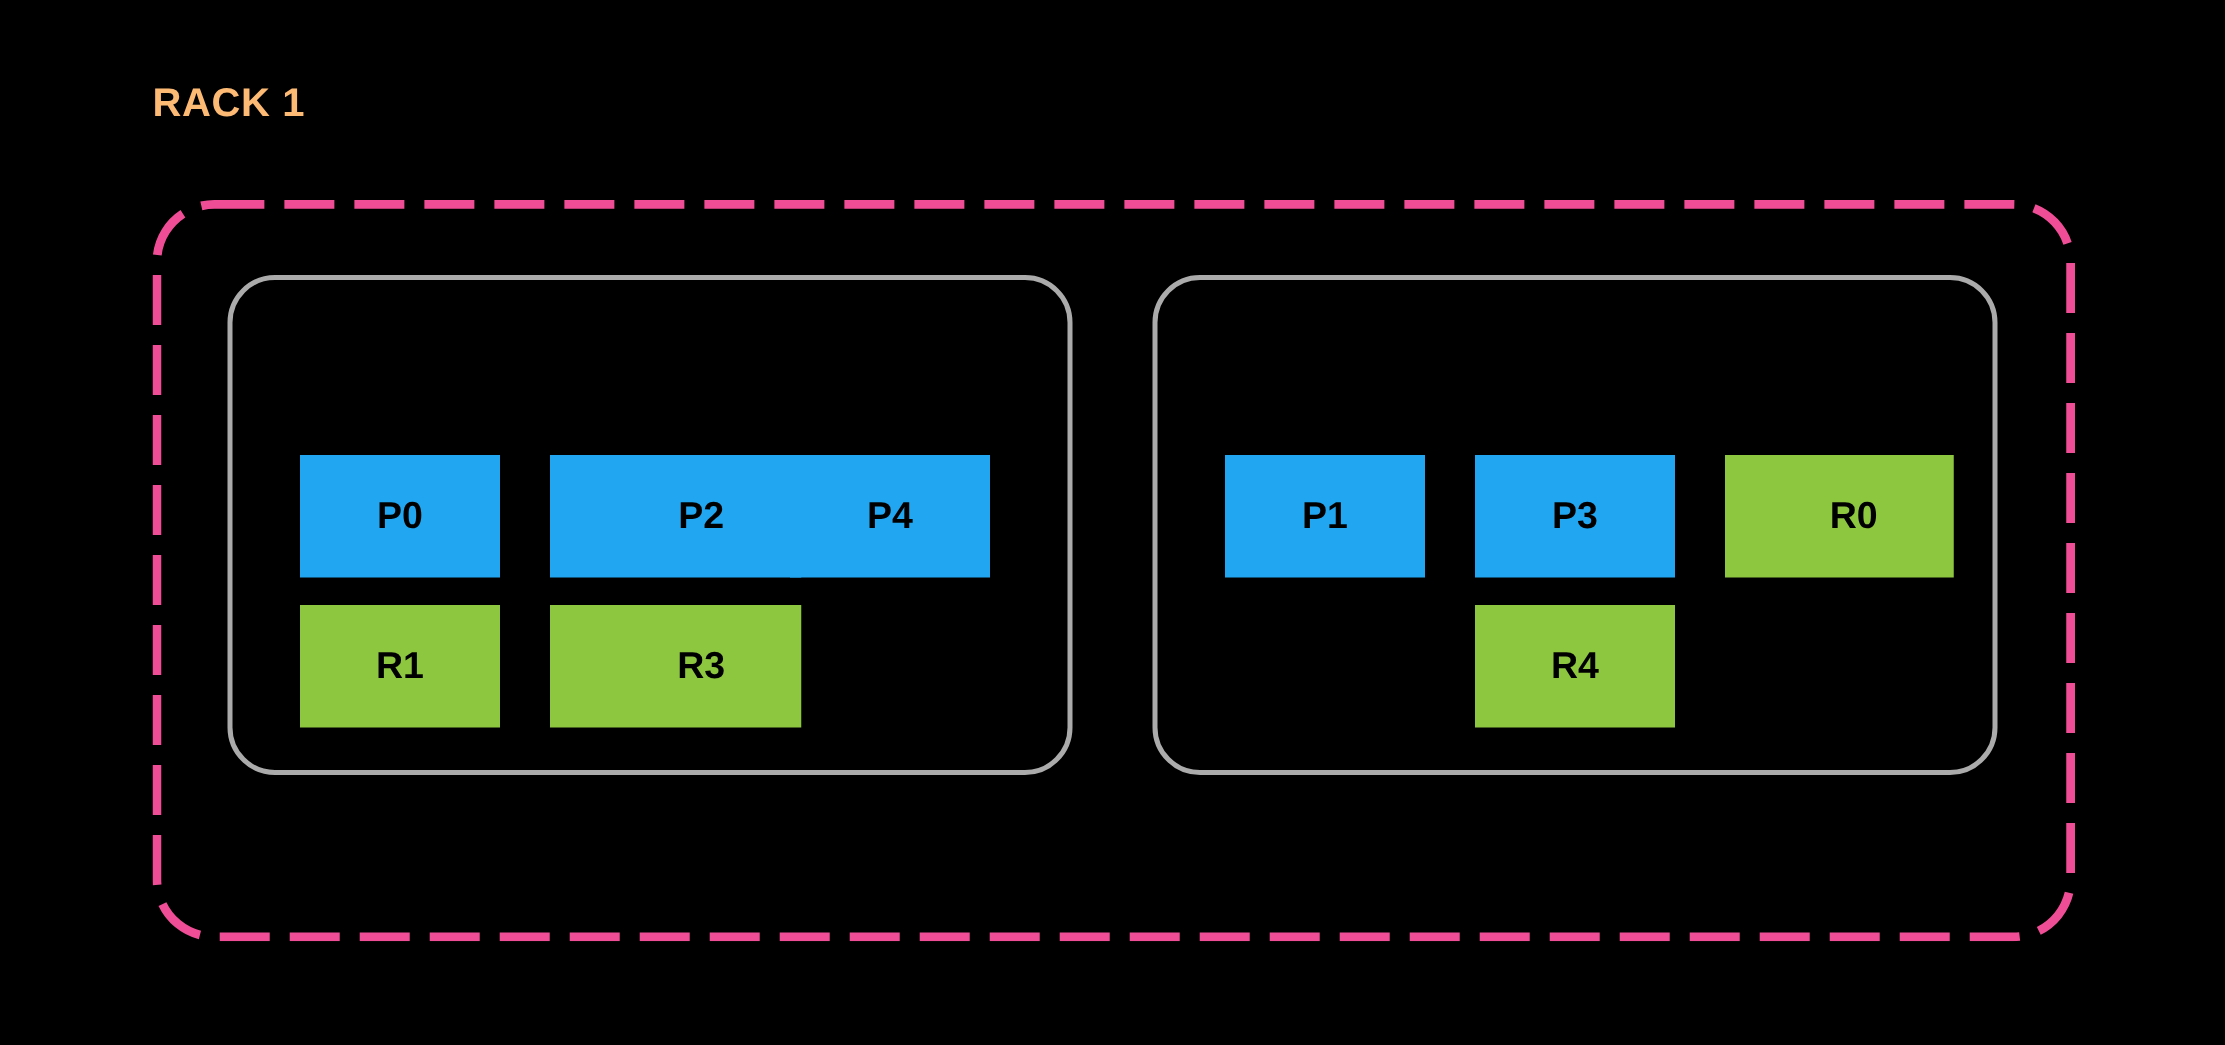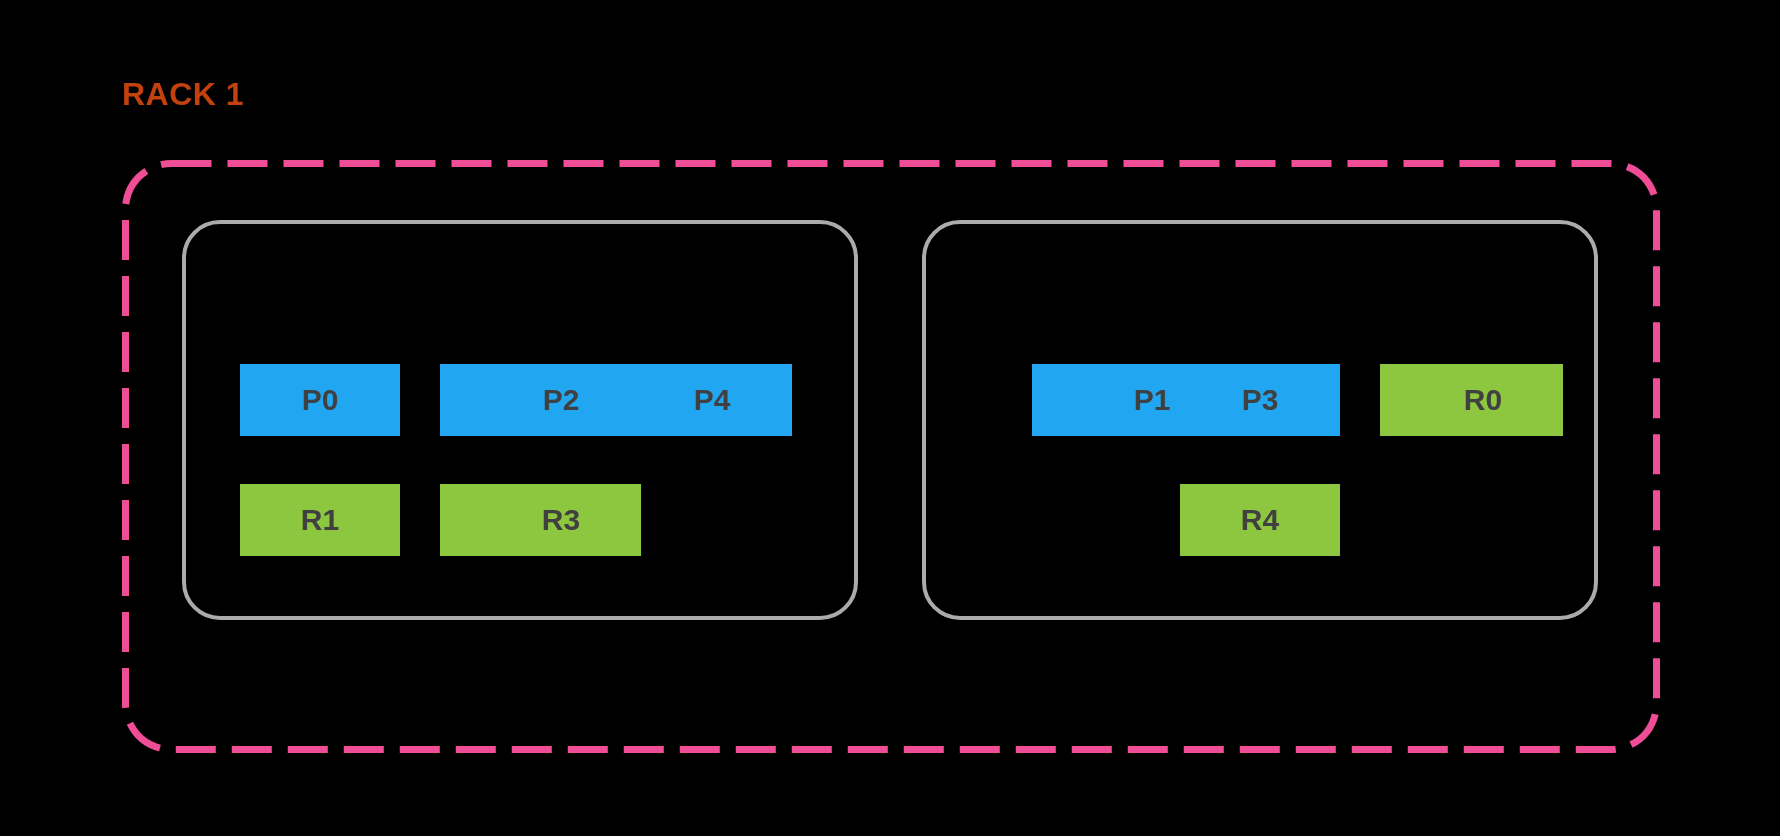--- a/index.html
+++ b/index.html
@@ -14,25 +14,25 @@
   .stage {
     position: absolute;
     left: 0; top: 0;
     width: 1780px;
     height: 836px;
     background: #000000;
   }
   .rack-label {
     position: absolute;
     left: 122px;
-    top: 76px;
+    top: 64px;
     font-size: 32px;
     font-weight: 700;
     letter-spacing: 0.5px;
-    color: #c2410c;
+    color: #fdba74;
   }
   .rack-boundary-svg {
     position: absolute;
     left: 122px;
     top: 160px;
     width: 1538px;
     height: 593px;
   }
   .host-box {
     position: absolute;
@@ -42,37 +42,37 @@
     border: 4px solid #ABABAB;
     border-radius: 38px;
     box-sizing: border-box;
     background: transparent;
   }
   .host-1 { left: 182px; }
   .host-2 { left: 922px; }
   .shard-box {
     position: absolute;
     width: 160px;
-    height: 72px;
+    height: 98px;
     display: flex;
     align-items: center;
     justify-content: center;
     font-size: 30px;
     font-weight: 700;
-    color: #404040;
+    color: #000000;
   }
   .primary { background: #21A7F2; }
   .replica { background: #8DC63F; }
   
   .row-top    { top: 364px; }
   .row-bottom { top: 484px; }
   .col-l1 { left: 240px; }
   .col-l2 { left: 440px; padding-left: 41px; }
   .col-l3 { left: 632px; }
-  .col-r1 { left: 1032px; padding-left: 40px; }
+  .col-r1 { left: 980px; }
   .col-r2 { left: 1180px; }
   .col-r3 { left: 1380px; padding-left: 23px; }
 </style>
 </head>
 <body>
 
 <div class="stage">
 
   <div class="rack-label">RACK 1</div>
 

